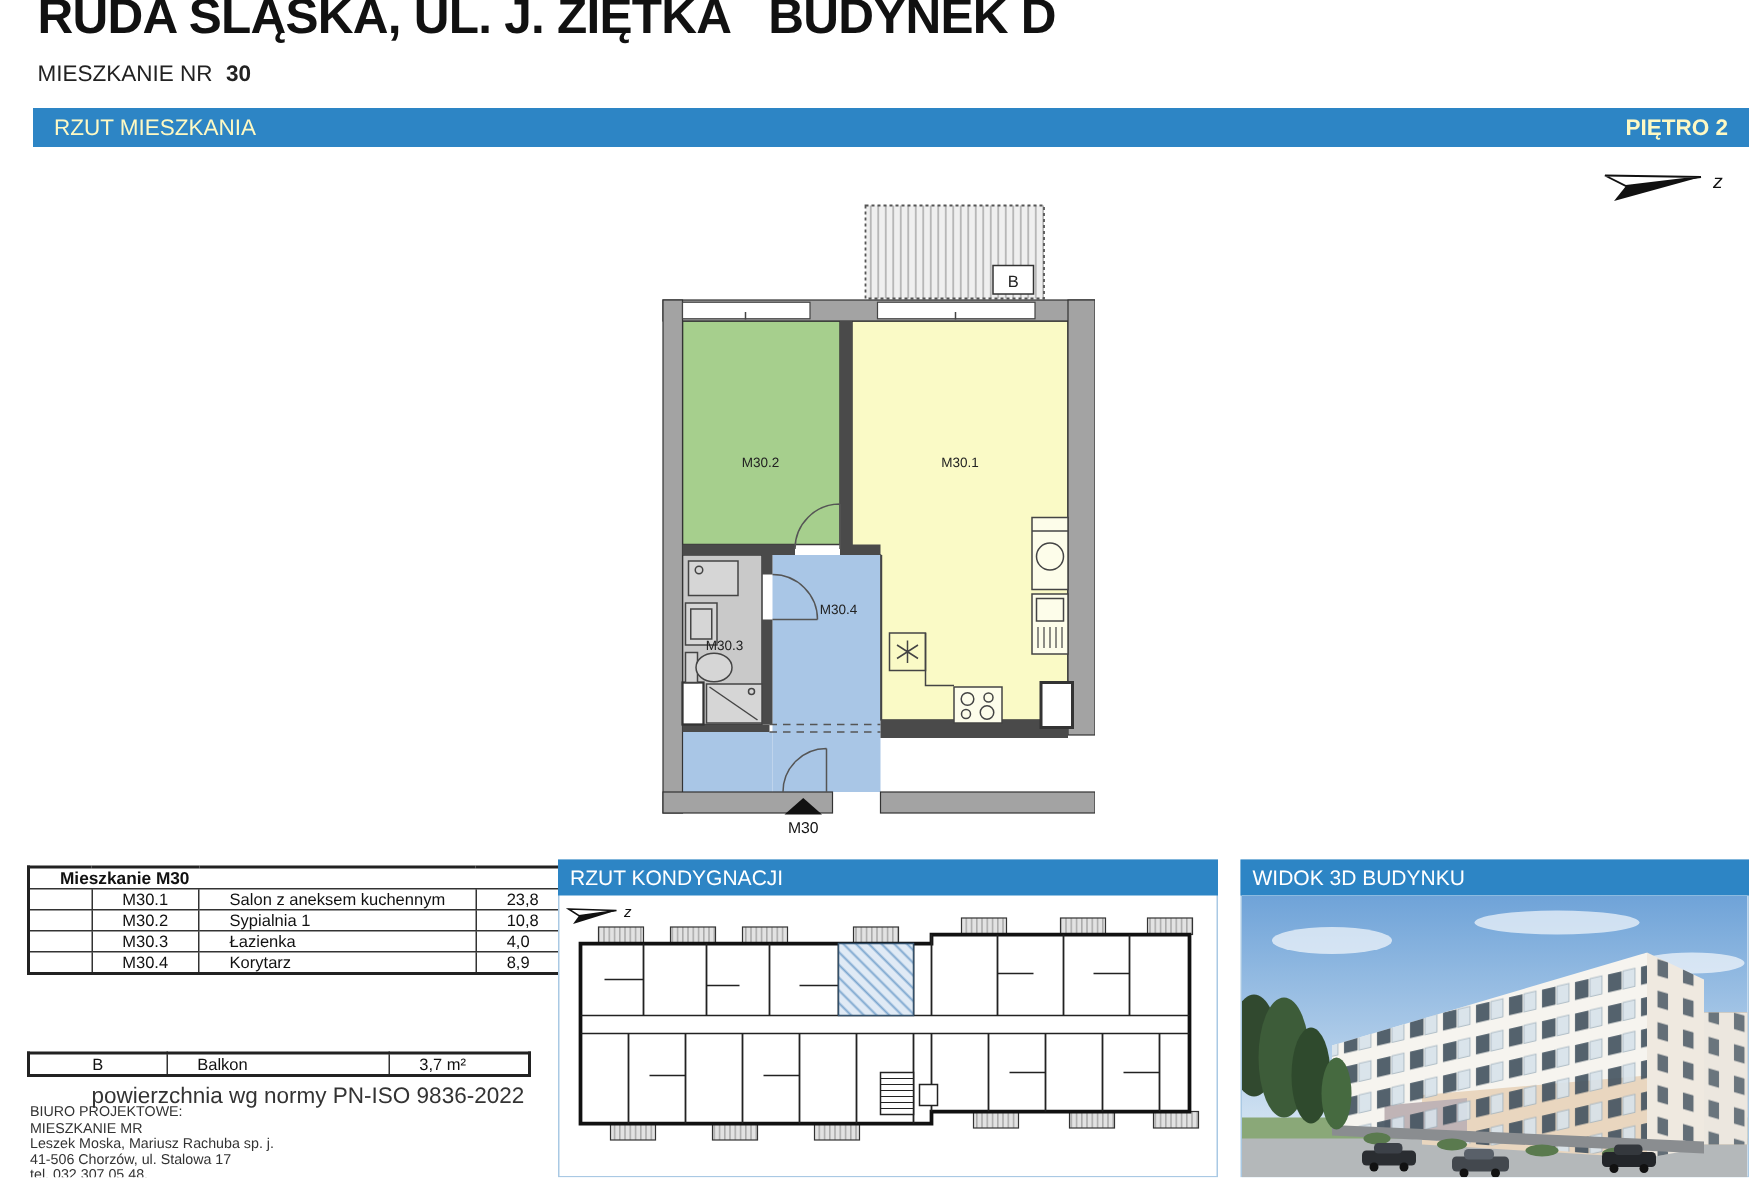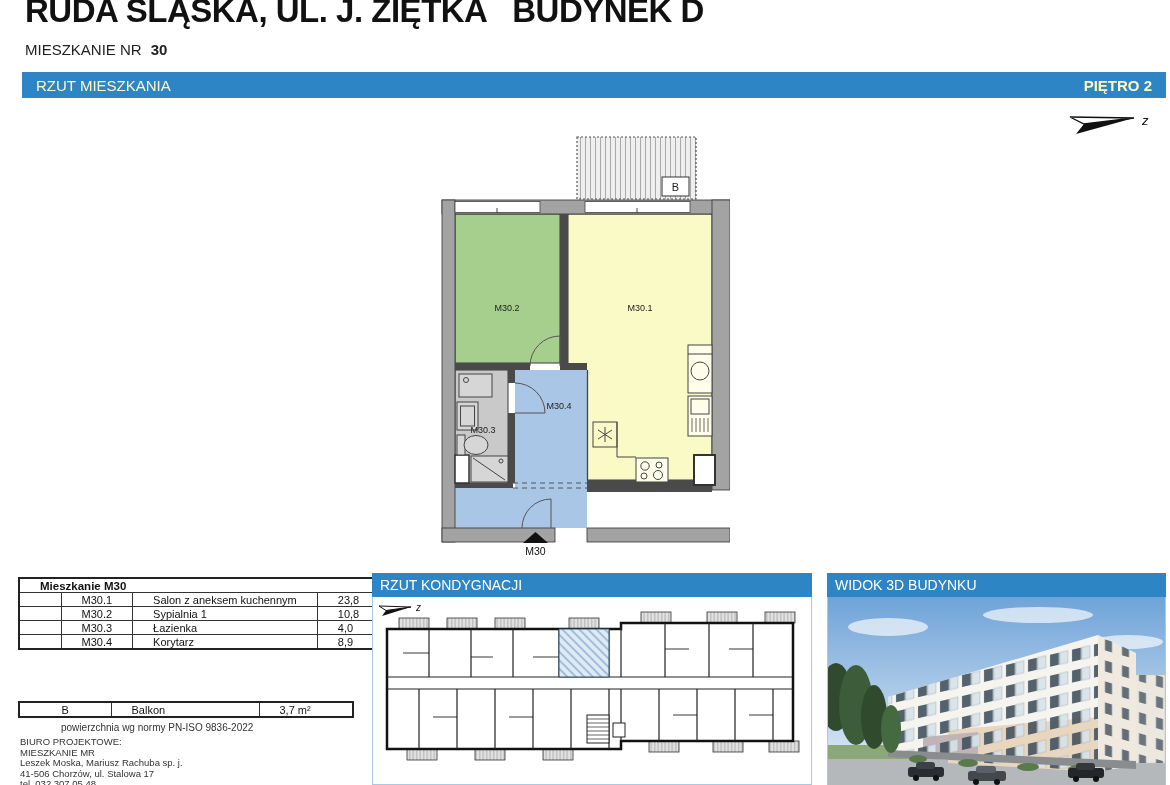--- a/index.html
+++ b/index.html
@@ -20,21 +20,21 @@
   .plan{position:absolute;left:438px;top:130px;}
   
   .tbl{position:absolute;border-collapse:collapse;font-size:11px;color:#111;
        border:2px solid #222;background:#fff;}
   .tbl td{border:1px solid #333;padding:0 20px;height:13px;vertical-align:middle;
           white-space:nowrap;overflow:hidden;}
   .tbl .hd{font-weight:bold;font-size:11.5px;}
   .tbl .tot{font-weight:bold;}
   #tblArea{left:18px;top:577px;}
   #tblBalc{left:18px;top:701px;}
-  .note{position:absolute;left:20px;top:722px;font-size:10px;color:#333;padding-left:41px;}
+  .note{position:absolute;left:20px;top:722px;font-size:15px;color:#333;padding-left:41px;}
   .office{position:absolute;left:20px;top:737px;font-size:9.5px;line-height:10.6px;color:#333;}
   
   .panel{position:absolute;top:573px;background:#fff;border:1px solid #a9c9e4;box-sizing:border-box;}
   #panelKond{left:372px;width:440px;height:212px;}
   #panel3d{left:827px;width:339px;height:212px;}
   .panel .phead{height:24px;background:var(--c-accent,#2d85c5);color:#fff;font-size:14px;
                 display:flex;align-items:center;padding-left:8px;margin:-1px -1px 0 -1px;}
   .panel svg{display:block;}
   svg text{font-family:"Liberation Sans",sans-serif;}
 </style>

